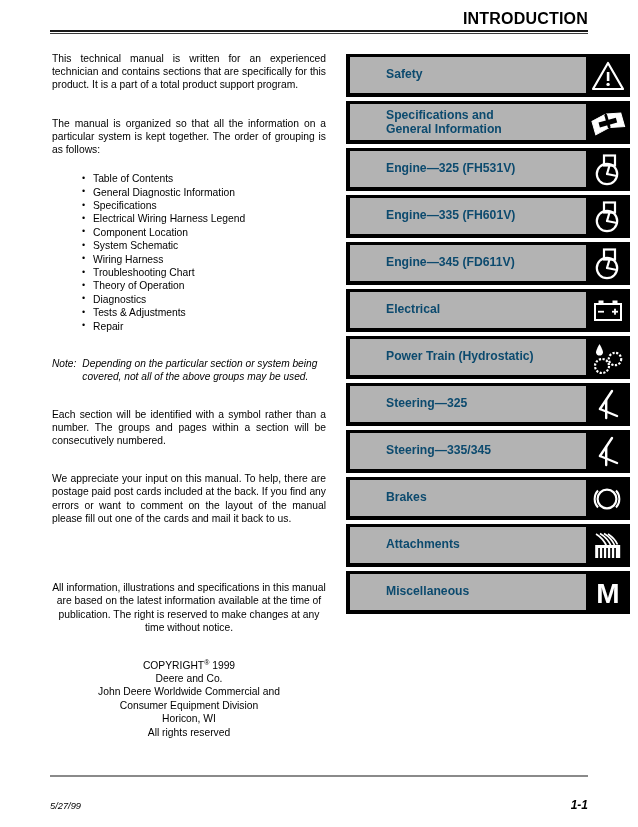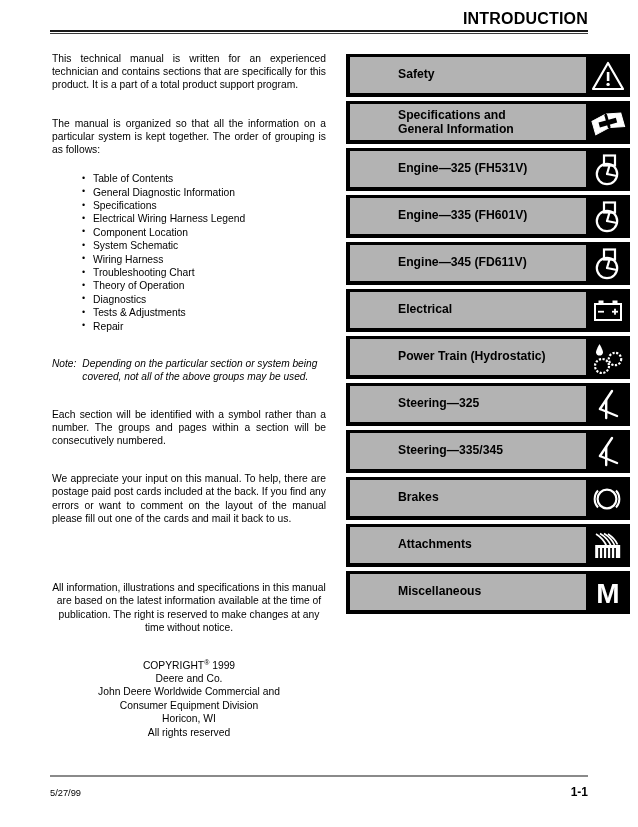--- a/index.html
+++ b/index.html
@@ -140,22 +140,22 @@
     width: 236px;
     background: #b3b3b3;
     display: flex;
     align-items: center;
     box-sizing: border-box;
   }
   .tab-label {
     font-size: 12.2px;
     font-weight: bold;
     line-height: 13.6px;
-    padding-left: 48px;
-    color: #000000;
+    padding-left: 36px;
+    color: #0c4a6e;
     white-space: pre-line;
   }
   .tab-label.two-line {
     font-size: 12.2px;
     line-height: 14.4px;
   }
   .tab-icon {
     flex: 1 1 auto;
     position: relative;
     display: flex;
@@ -172,24 +172,25 @@
     position: absolute;
     left: 50px;
     top: 775px;
     width: 538px;
   }
   .footer-rule {
     height: 1.5px;
     background: #8a8a8a;
   }
   .footer-row {
-    margin-top: 8px;
+    margin-top: 21px;
     display: flex;
     align-items: baseline;
     justify-content: space-between;
+    font-style: italic;
   }
   .footer-date {
     font-size: 9.3px;
   }
   .footer-page {
     font-size: 12px;
     font-weight: bold;
     text-align: center;
   }
 </style>

